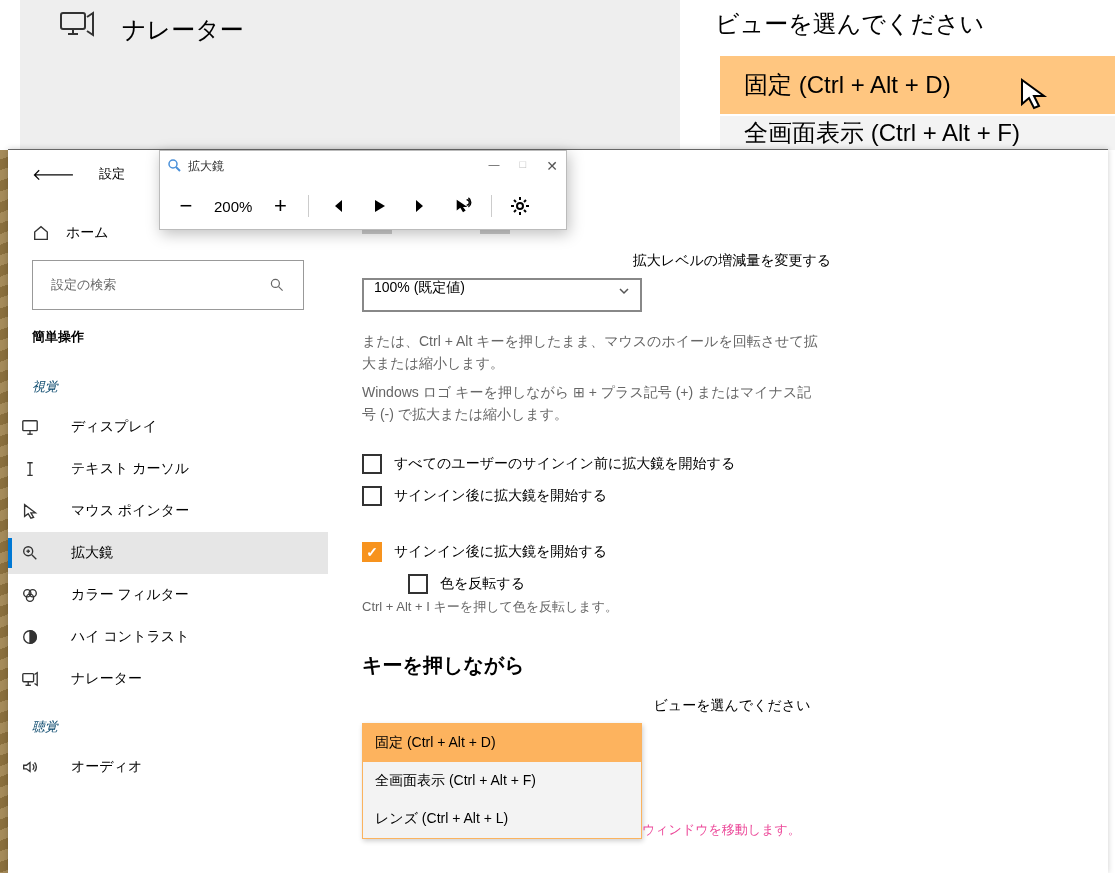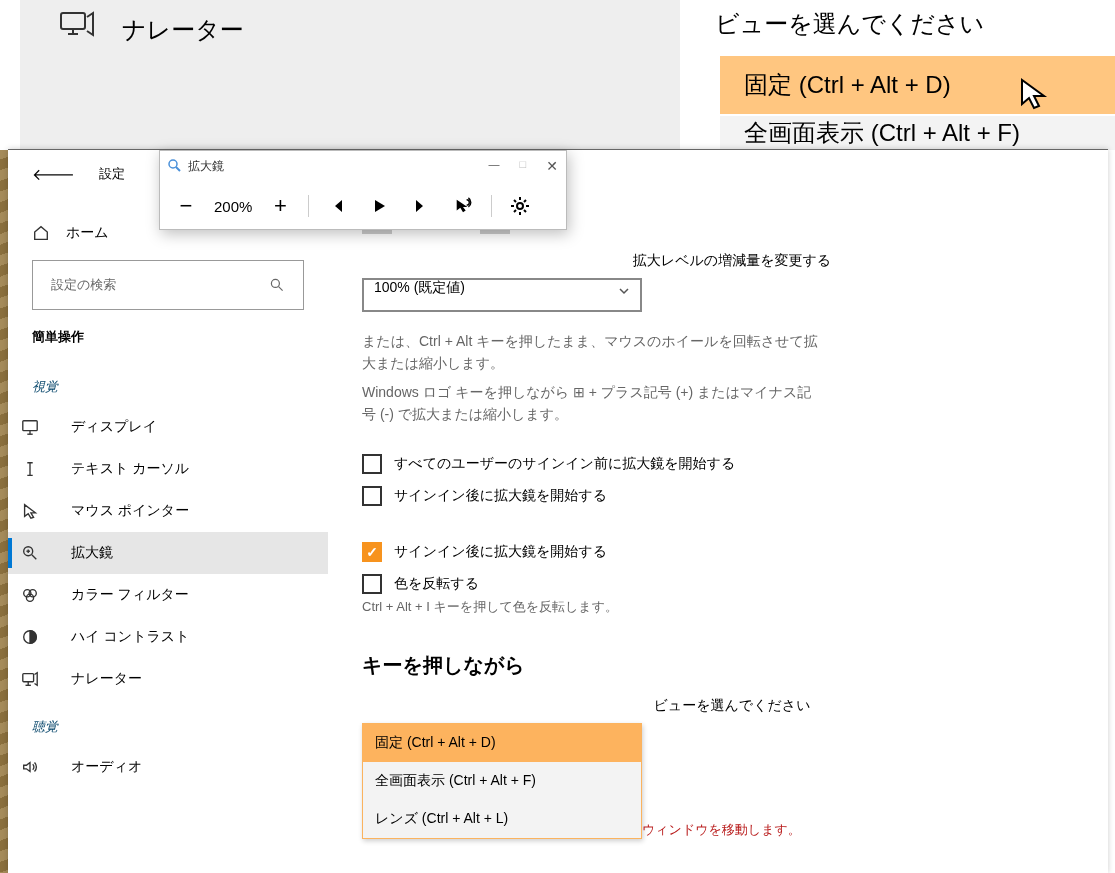--- a/index.html
+++ b/index.html
@@ -48,29 +48,29 @@
 .dropdown { width: 280px; height: 34px; border: 2px solid #888; display:flex; align-items:flex-end; justify-content:space-between; padding: 13px 10px; font-size: 14px; margin-bottom: 18px; cursor:pointer;}
 .dropdown svg { width:12px;height:12px;}
 
 .help-text { font-size: 14px; color: #666; line-height: 1.6; max-width: 460px; margin-bottom: 6px; }
 .help-block { margin-bottom: 28px;}
 
 .checkbox-row { display:flex; align-items:center; gap:12px; font-size:14px; margin-bottom: 12px; cursor:pointer;}
 .checkbox { width: 20px; height: 20px; border: 2px solid #333; display:flex; align-items:center; justify-content:center;}
 .checkbox.checked { background:#f7931e; border-color:#f7931e;}
 .checkbox.checked::after { content:'✓'; color:#fff; font-size:14px; font-weight:bold;}
-.checkbox-row.last { margin-bottom: 4px;}
+.checkbox-row.last { margin-bottom: 4px; margin-left: 46px;}
 .sub-help { font-size: 13px; color:#666; margin-bottom: 36px; }
 
 .section-heading { font-size: 20px; font-weight: 600; margin-bottom: 18px; }
 
 .view-dropdown-open { width: 280px; border: 1px solid #fbb35e; background:#f3f3f3; box-shadow: 1px 2px 5px rgba(0,0,0,.2);}
 .view-option { padding: 10px 12px; font-size:14px; cursor:pointer;}
 .view-option.highlighted { background:#fdb35e;}
-.hint-below { font-size: 13px; color:#b91c1c; margin-top:-2px; padding-top:0;font-family:Liberation Serif, serif; }
+.hint-below { font-size: 13px; color:#ec4899; margin-top:-2px; padding-top:0;font-family:Liberation Serif, serif; }
 
 
 .mag-window { position: absolute; left: 159px; top: 150px; width: 408px; height: 80px; background:#fff; border:1px solid #bbb; box-shadow: 2px 4px 14px rgba(0,0,0,.25);}
 .mag-titlebar { height: 30px; display:flex; align-items:center; padding:0 8px; font-size:12px; color:#333;}
 .mag-titlebar .wt { display:flex; align-items:center; gap:6px;}
 .mag-tbicons { margin-left:auto; display:flex; gap:20px; color:#555;}
 .mag-tbicons span { cursor:pointer; font-size:11px;}
 .mag-tbicons .x { font-size:14px;}
 .mag-controls { height: 50px; display:flex; align-items:center; padding: 0 12px; gap: 14px; justify-content:flex-start;}
 .mag-btn { width: 28px; height:28px; display:flex;align-items:center;justify-content:center; font-size:22px; color:#000; cursor:pointer;}

